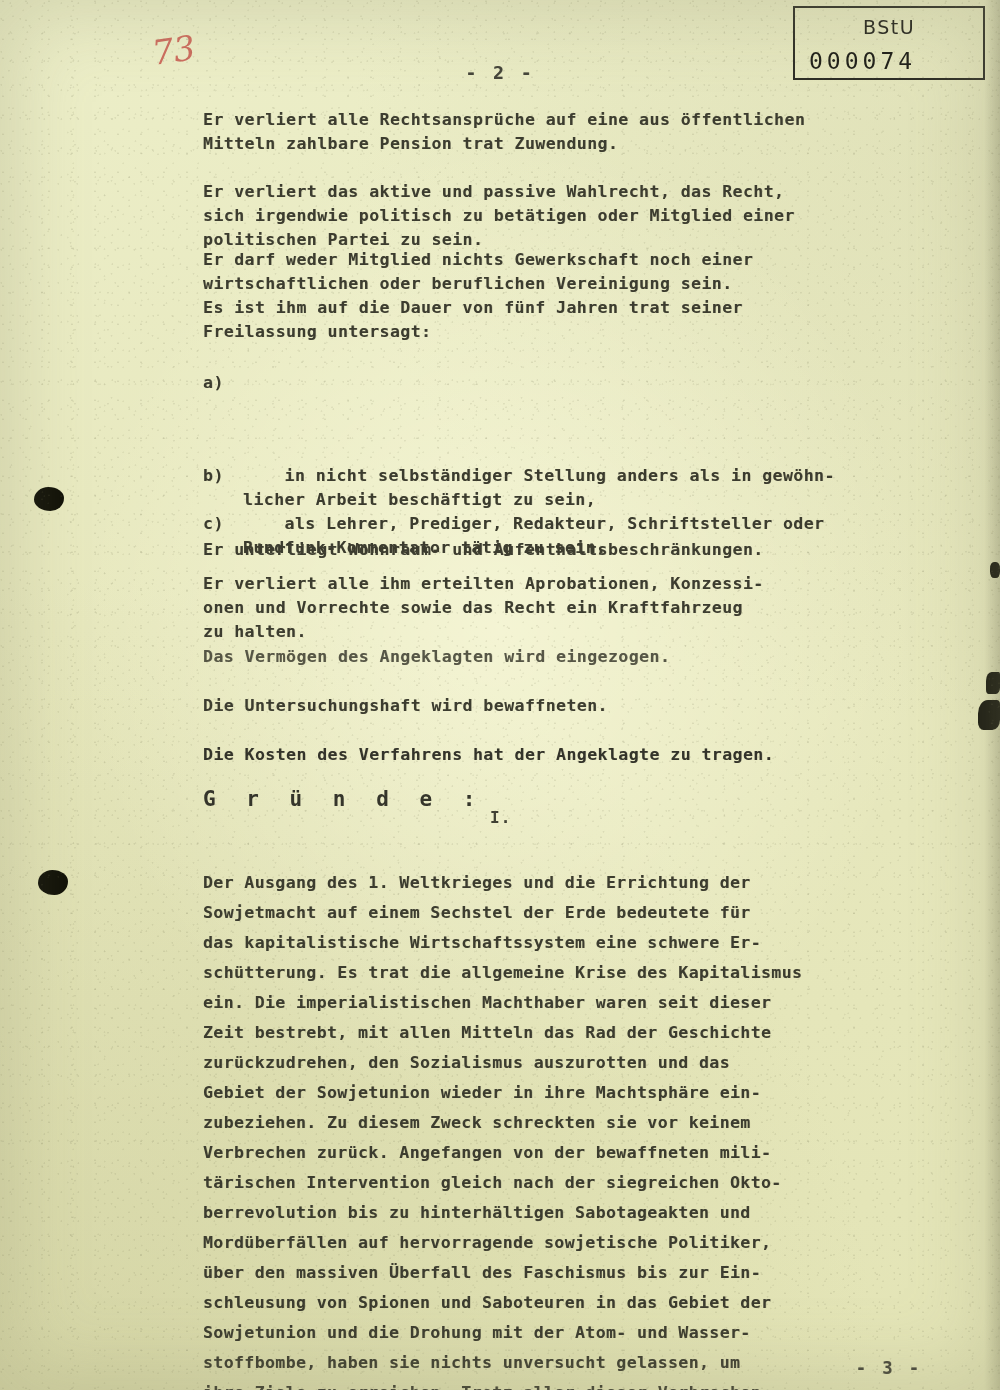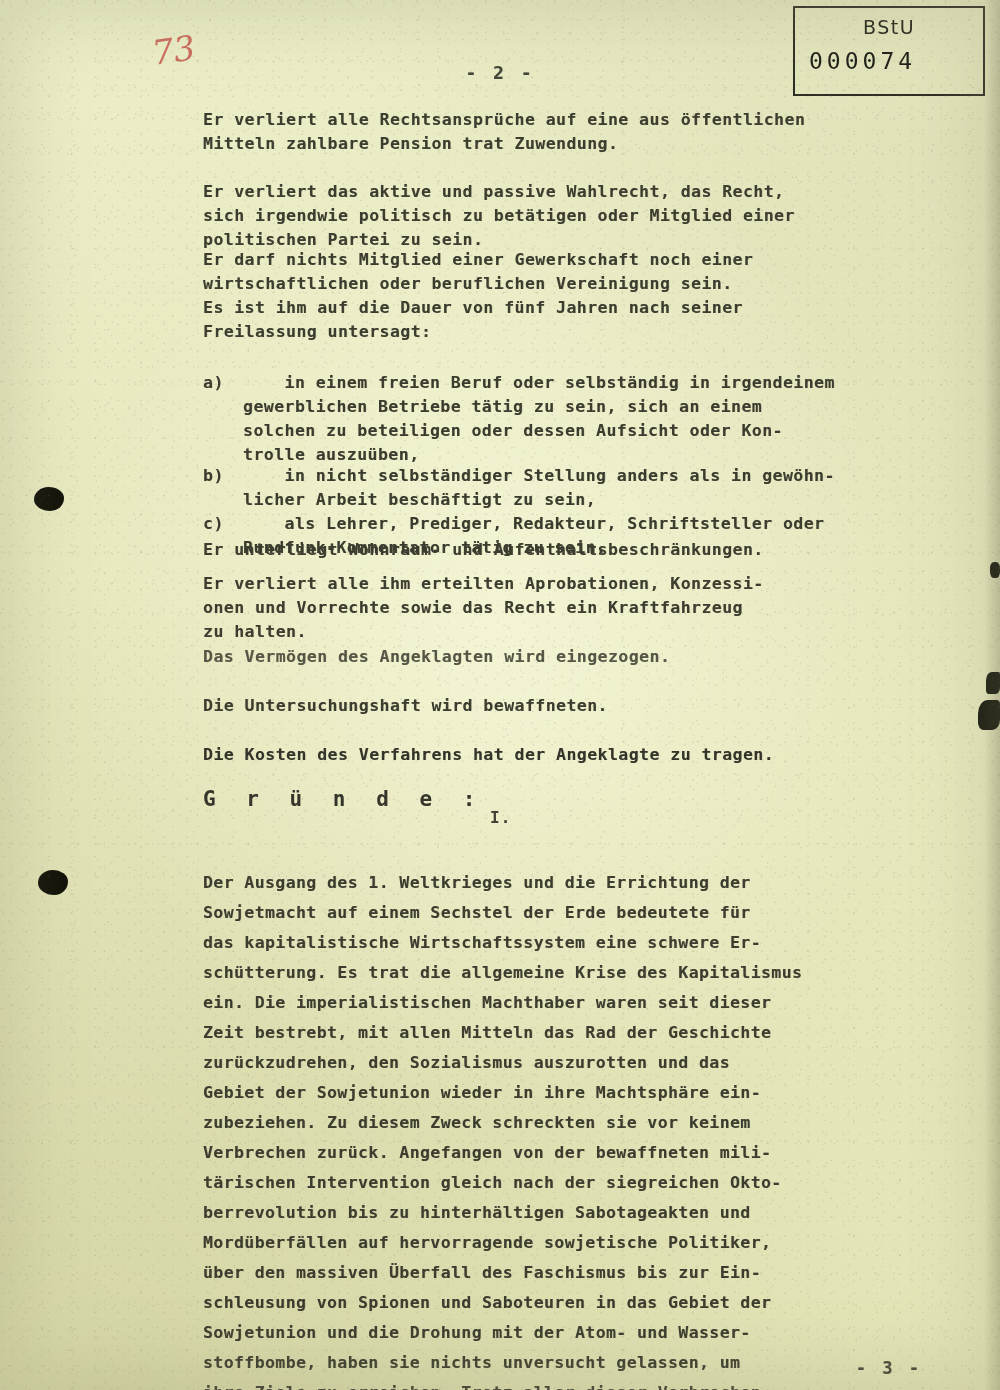--- a/index.html
+++ b/index.html
@@ -77,21 +77,21 @@
     letter-spacing: 3px;
     color: #46463b;
   }
 
   
   .stamp {
     position: absolute;
     left: 793px;
     top: 6px;
     width: 192px;
-    height: 90px;
+    height: 74px;
     border: 2px solid #2e2e26;
     border-top-width: 2px;
     box-sizing: border-box;
   }
   .stamp-label {
     position: absolute;
     top: 8px;
     left: 0; right: 0;
     text-align: center;
     font-family: "DejaVu Sans", "Liberation Sans", sans-serif;
@@ -242,30 +242,27 @@
   </div>
   <div class="stamp-hand">73</div>
 
   <div class="tw pagenum-top">- 2 -</div>
 
   <div class="block" style="top:108px;">Er verliert alle Rechtsansprüche auf eine aus öffentlichen
 Mitteln zahlbare Pension trat Zuwendung.</div>
   <div class="block" style="top:180px;">Er verliert das aktive und passive Wahlrecht, das Recht,
 sich irgendwie politisch zu betätigen oder Mitglied einer
 politischen Partei zu sein.</div>
-  <div class="block" style="top:248px;">Er darf nichts Mitglied einer Gewerkschaft noch einer
+  <div class="block" style="top:248px;">Er darf weder Mitglied nichts Gewerkschaft noch einer
 wirtschaftlichen oder beruflichen Vereinigung sein.</div>
-  <div class="block" style="top:296px;">Es ist ihm auf die Dauer von fünf Jahren nach seiner
+  <div class="block" style="top:296px;">Es ist ihm auf die Dauer von fünf Jahren trat seiner
 Freilassung untersagt:</div>
 
   <div class="listitem" style="top:347px;">
-    <span class="marker">a)</span><span>in einem freien Beruf oder selbständig in irgendeinem
-gewerblichen Betriebe tätig zu sein, sich an einem
-solchen zu beteiligen oder dessen Aufsicht oder Kon-
-trolle auszuüben,</span>
+    <span class="marker">a)</span>
   </div>
   <div class="listitem" style="top:440px;">
     <span class="marker">b)</span><span>in nicht selbständiger Stellung anders als in gewöhn-
 licher Arbeit beschäftigt zu sein,</span>
   </div>
   <div class="listitem" style="top:488px;">
     <span class="marker">c)</span><span>als Lehrer, Prediger, Redakteur, Schriftsteller oder
 Rundfunk-Kommentator tätig zu sein.</span>
   </div>
 

